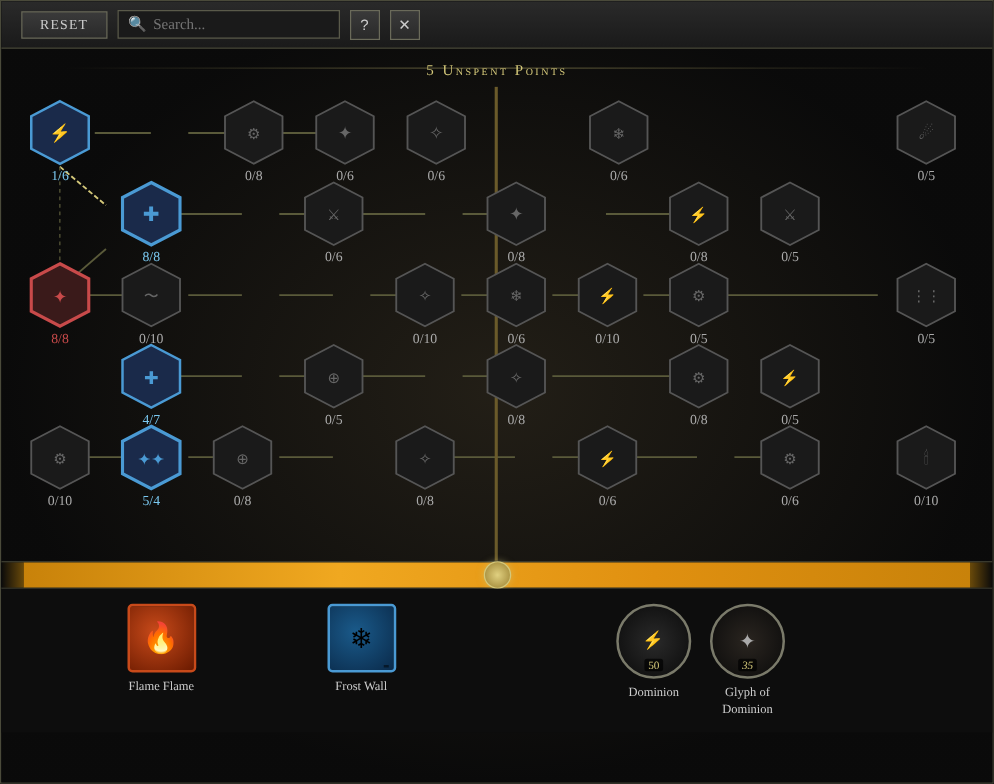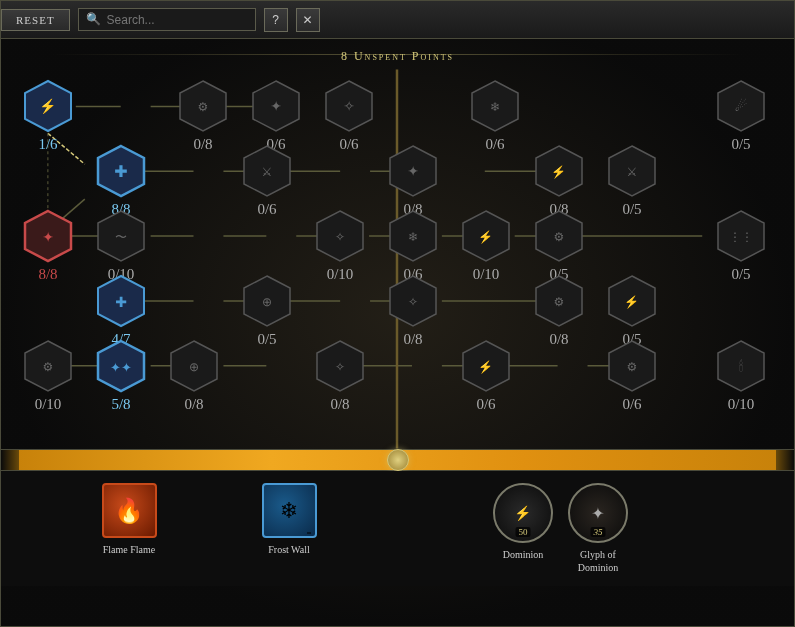--- a/index.html
+++ b/index.html
@@ -34,21 +34,21 @@
 
     
     .header {
       position: relative;
       z-index: 10;
       height: 38px;
       background: linear-gradient(to bottom, #2a2a2a, #1a1a1a);
       border-bottom: 1px solid #4a4a3a;
       display: flex;
       align-items: center;
-      padding: 0 0;
+      padding: 0 16px;
       gap: 8px;
     }
 
     .reset-btn {
       background: linear-gradient(to bottom, #3a3a3a, #2a2a2a);
       border: 1px solid #6a6a5a;
       color: #ccc;
       font-family: 'Georgia', serif;
       font-size: 11px;
       padding: 4px 14px;
@@ -80,21 +80,21 @@
       font-size: 12px;
     }
 
     .search-input {
       background: transparent;
       border: none;
       color: #aaa;
       font-size: 12px;
       width: 140px;
       outline: none;
-      font-family: Liberation Sans, sans-serif;
+      font-family: Liberation Serif, serif;
     }
 
     .help-btn, .close-btn {
       background: linear-gradient(to bottom, #3a3a3a, #2a2a2a);
       border: 1px solid #6a6a5a;
       color: #ccc;
       font-size: 12px;
       width: 24px;
       height: 24px;
       display: flex;
@@ -155,21 +155,21 @@
       cursor: pointer;
     }
 
     .hex-bg {
       width: 54px;
       height: 54px;
     }
 
     .node-label {
       margin-top: 2px;
-      font-size: 15px;
+      font-size: 11px;
       color: #aaa;
       text-align: center;
       line-height: 1.2;
     }
 
     .node-label.active {
       color: #7ac8f0;
     }
 
     
@@ -234,21 +234,21 @@
     <button class="reset-btn">Reset</button>
     <div class="search-box">
       <span class="search-icon">🔍</span>
       <input class="search-input" type="text" placeholder="Search..." style="">
     </div>
     <button class="help-btn">?</button>
     <button class="close-btn">✕</button>
   </div>
 
   <div class="points-bar">
-    <span>8 Unspent Points</span>
+    <span>5 Unspent Points</span>
   </div>
 
   <div class="skill-tree">
     <svg class="connectors" viewBox="0 0 795 380">
 
       <line x1="75" y1="37" x2="120" y2="37" stroke="#5a5a3a" stroke-width="1.5"></line>
       <line x1="150" y1="37" x2="193" y2="37" stroke="#5a5a3a" stroke-width="1.5"></line>
       <line x1="223" y1="37" x2="266" y2="37" stroke="#5a5a3a" stroke-width="1.5"></line>
 
       <line x1="47" y1="64" x2="84" y2="95" stroke="#d4c87a" stroke-width="1.5" stroke-dasharray="4,2"></line>
@@ -474,21 +474,21 @@
         <text x="27" y="32" text-anchor="middle" fill="#666" font-size="12">⚙</text>
       </svg>
       <span class="node-label">0/10</span>
     </div>
 
     <div class="node" style="left:93px; top:270px;">
       <svg class="hex-bg" viewBox="0 0 54 54">
         <polygon points="27,2 50,14 50,40 27,52 4,40 4,14" fill="#1a2a4a" stroke="#4a9ad4" stroke-width="2.5"></polygon>
         <text x="27" y="33" text-anchor="middle" fill="#4a9ad4" font-size="13">✦✦</text>
       </svg>
-      <span class="node-label active">5/8</span>
+      <span class="node-label active">5/4</span>
     </div>
 
     <div class="node" style="left:166px; top:270px;">
       <svg class="hex-bg" viewBox="0 0 54 54">
         <polygon points="27,2 50,14 50,40 27,52 4,40 4,14" fill="#1a1a1a" stroke="#555" stroke-width="1.5"></polygon>
         <text x="27" y="32" text-anchor="middle" fill="#666" font-size="12">⊕</text>
       </svg>
       <span class="node-label">0/8</span>
     </div>
 

